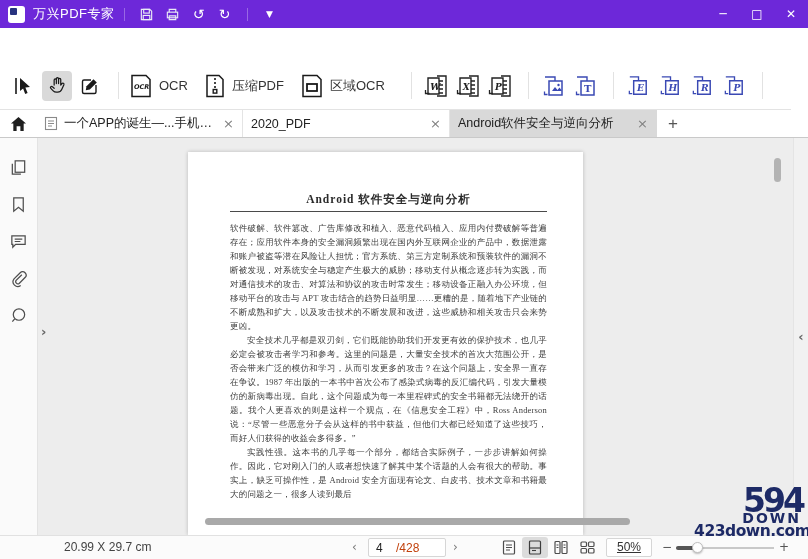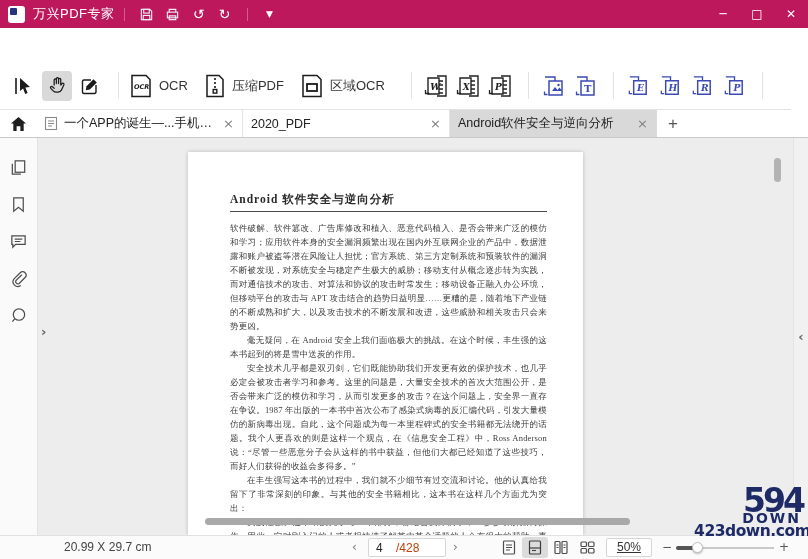--- a/index.html
+++ b/index.html
@@ -5,21 +5,21 @@
   * { margin:0; padding:0; box-sizing:border-box; }
   html,body { width:808px; height:559px; overflow:hidden; background:#888; }
   #app {
     position:relative; width:808px; height:559px;
     font-family:"Liberation Sans","DejaVu Sans",sans-serif;
     background:#fff; overflow:hidden;
   }
   
   .titlebar {
     position:absolute; left:0; top:0; width:808px; height:28px;
-    background:#be185d; display:flex; align-items:center; color:#fff;
+    background:#6d28d9; display:flex; align-items:center; color:#fff;
   }
   .logo { width:17px; height:17px; background:#fff; border-radius:3px; margin-left:8px; position:relative; }
   .logo::before { content:""; position:absolute; left:2px; top:2px; width:7px; height:7px; background:#27337f; border-radius:1px; }
   .app-title { font-size:13px; margin-left:8px; letter-spacing:.5px; }
   .tb-sep { width:1px; height:13px; background:rgba(255,255,255,.3); margin:0 9px; }
   .tb-btn { width:26px; height:22px; display:flex; align-items:center; justify-content:center; border-radius:3px; }
   .tb-btn svg { display:block; }
   .tb-glyph { font-size:14px; line-height:1; color:#fff; font-family:"DejaVu Sans",sans-serif; }
   .tb-caret { font-size:9px; margin-left:10px; }
   .win-controls { margin-left:auto; display:flex; height:28px; }
@@ -70,21 +70,21 @@
   .right-rail .glyph { font-size:13px; font-weight:bold; color:#666; margin-top:0; font-family:"DejaVu Sans",sans-serif; }
   .vscroll-handle { position:absolute; left:774px; top:20px; width:7px; height:24px; background:#b3b3b3; border-radius:4px; }
   .hscroll-handle { position:absolute; left:205px; top:380px; width:425px; height:7px; background:#a9a9a9; border-radius:4px; }
   
   .page {
     position:absolute; left:188px; top:14px; width:395px; height:383px; background:#fff;
     box-shadow:0 0 4px rgba(0,0,0,.22); padding:40px 36px 0 42px; overflow:hidden;
   }
   .page-title {
     font-family:"Liberation Serif","DejaVu Serif",serif; font-size:11.5px; font-weight:bold;
-    color:#2a2a2a; text-align:left; letter-spacing:1px;
+    color:#2a2a2a; text-align:center; letter-spacing:1px;
   }
   .page-rule { border-top:1px solid #4a4a4a; margin-top:4px; }
   .page-text {
     margin-top:9px; font-family:"Liberation Serif","DejaVu Serif",serif;
     font-size:8.5px; line-height:14px; color:#3d3d3d; text-align:justify; letter-spacing:.2px;
   }
   .page-text p { text-indent:2em; }
   .page-text p.flush { text-indent:0; }
   
   .statusbar {
@@ -341,24 +341,22 @@
             <path d="M6 13.5 L3.5 16.5"></path>
         </svg>
       </div>
     </div>
     <div class="side-expander">›</div>
 
     <div class="page">
       <div class="page-title">Android 软件安全与逆向分析</div>
       <div class="page-rule"></div>
       <div class="page-text">
-        <p class="flush">软件破解、软件篡改、广告库修改和植入、恶意代码植入、是否会带来广泛的模仿和学习；应用软件本身的安全漏洞频繁出现在国内外互联网企业的产品中，数据泄露和账户被盗等潜在风险让人担忧；官方系统、第三方定制系统和预装软件的漏洞不断被发现，对系统安全与稳定产生极大的威胁；移动支付从概念逐步转为实践，而对通信技术的攻击、对算法和协议的攻击时常发生；移动设备正融入办公环境，但移动平台的攻击与 APT 攻击结合的趋势日益明显……更糟的是，随着地下产业链的不断成熟和扩大，以及攻击技术的不断发展和改进，这些威胁和相关攻击只会来势更凶。</p>
-        <p>毫无疑问，在 Android 安全上我们面临极大的挑战。在这个时候，丰生强的这本书起到的将是雪中送炭的作用。</p>
+        <p class="flush">软件破解、软件篡改、广告库修改和植入、恶意代码植入、应用内付费破解等普遍存在；应用软件本身的安全漏洞频繁出现在国内外互联网企业的产品中，数据泄露和账户被盗等潜在风险让人担忧；官方系统、第三方定制系统和预装软件的漏洞不断被发现，对系统安全与稳定产生极大的威胁；移动支付从概念逐步转为实践，而对通信技术的攻击、对算法和协议的攻击时常发生；移动设备正融入办公环境，但移动平台的攻击与 APT 攻击结合的趋势日益明显……更糟的是，随着地下产业链的不断成熟和扩大，以及攻击技术的不断发展和改进，这些威胁和相关攻击只会来势更凶。</p>
         <p>安全技术几乎都是双刃剑，它们既能协助我们开发更有效的保护技术，也几乎必定会被攻击者学习和参考。这里的问题是，大量安全技术的首次大范围公开，是否会带来广泛的模仿和学习，从而引发更多的攻击？在这个问题上，安全界一直存在争议。1987 年出版的一本书中首次公布了感染式病毒的反汇编代码，引发大量模仿的新病毒出现。自此，这个问题成为每一本里程碑式的安全书籍都无法绕开的话题。我个人更喜欢的则是这样一个观点，在《信息安全工程》中，Ross Anderson 说：“尽管一些恶意分子会从这样的书中获益，但他们大都已经知道了这些技巧，而好人们获得的收益会多得多。”</p>
-        <p>在丰生强写这本书的过程中，我们就不少细节有过交流和讨论。他的认真给我留下了非常深刻的印象。与其他的安全书籍相比，这本书在这样几个方面尤为突出：</p>
         <p>实践性强。这本书的几乎每一个部分，都结合实际例子，一步步讲解如何操作。因此，它对刚入门的人或者想快速了解其中某个话题的人会有很大的帮助。事实上，缺乏可操作性，是 Android 安全方面现有论文、白皮书、技术文章和书籍最大的问题之一，很多人读到最后</p>
       </div>
     </div>
 
     <div class="vscroll-handle"></div>
     <div class="hscroll-handle"></div>
 
     <div class="right-rail">
       <span class="glyph">‹</span>
     </div>

